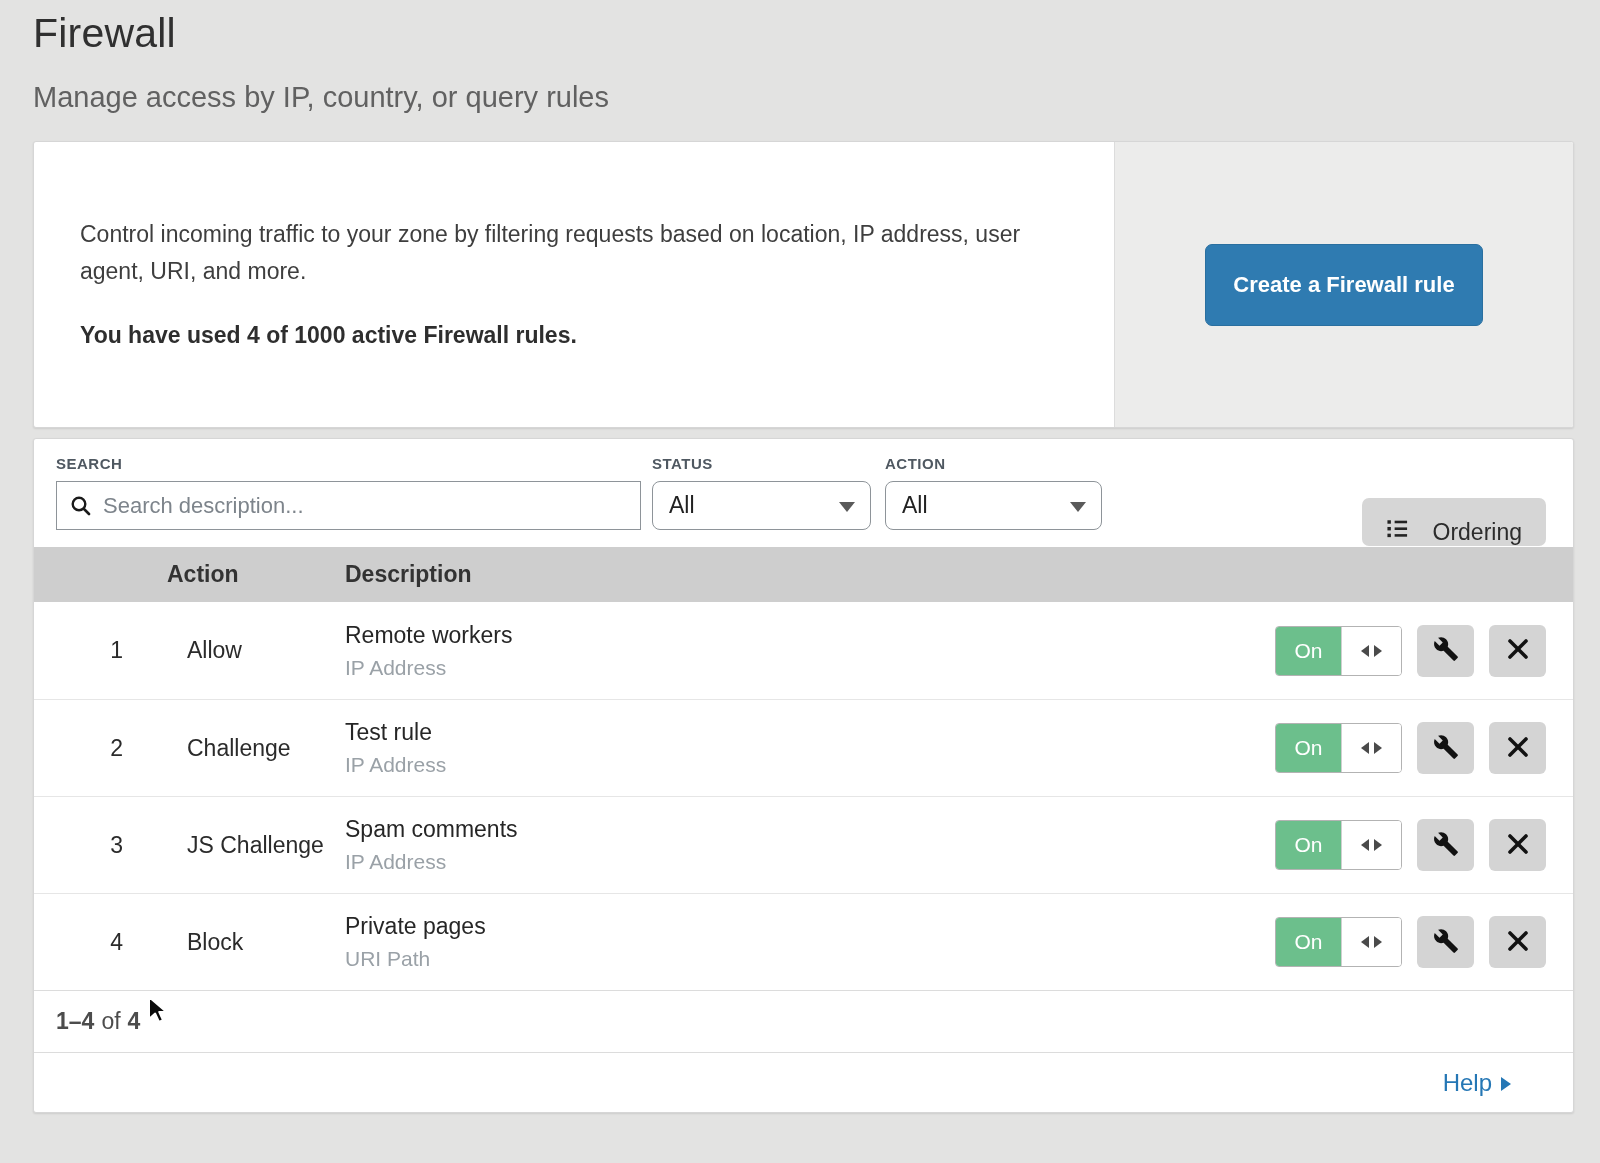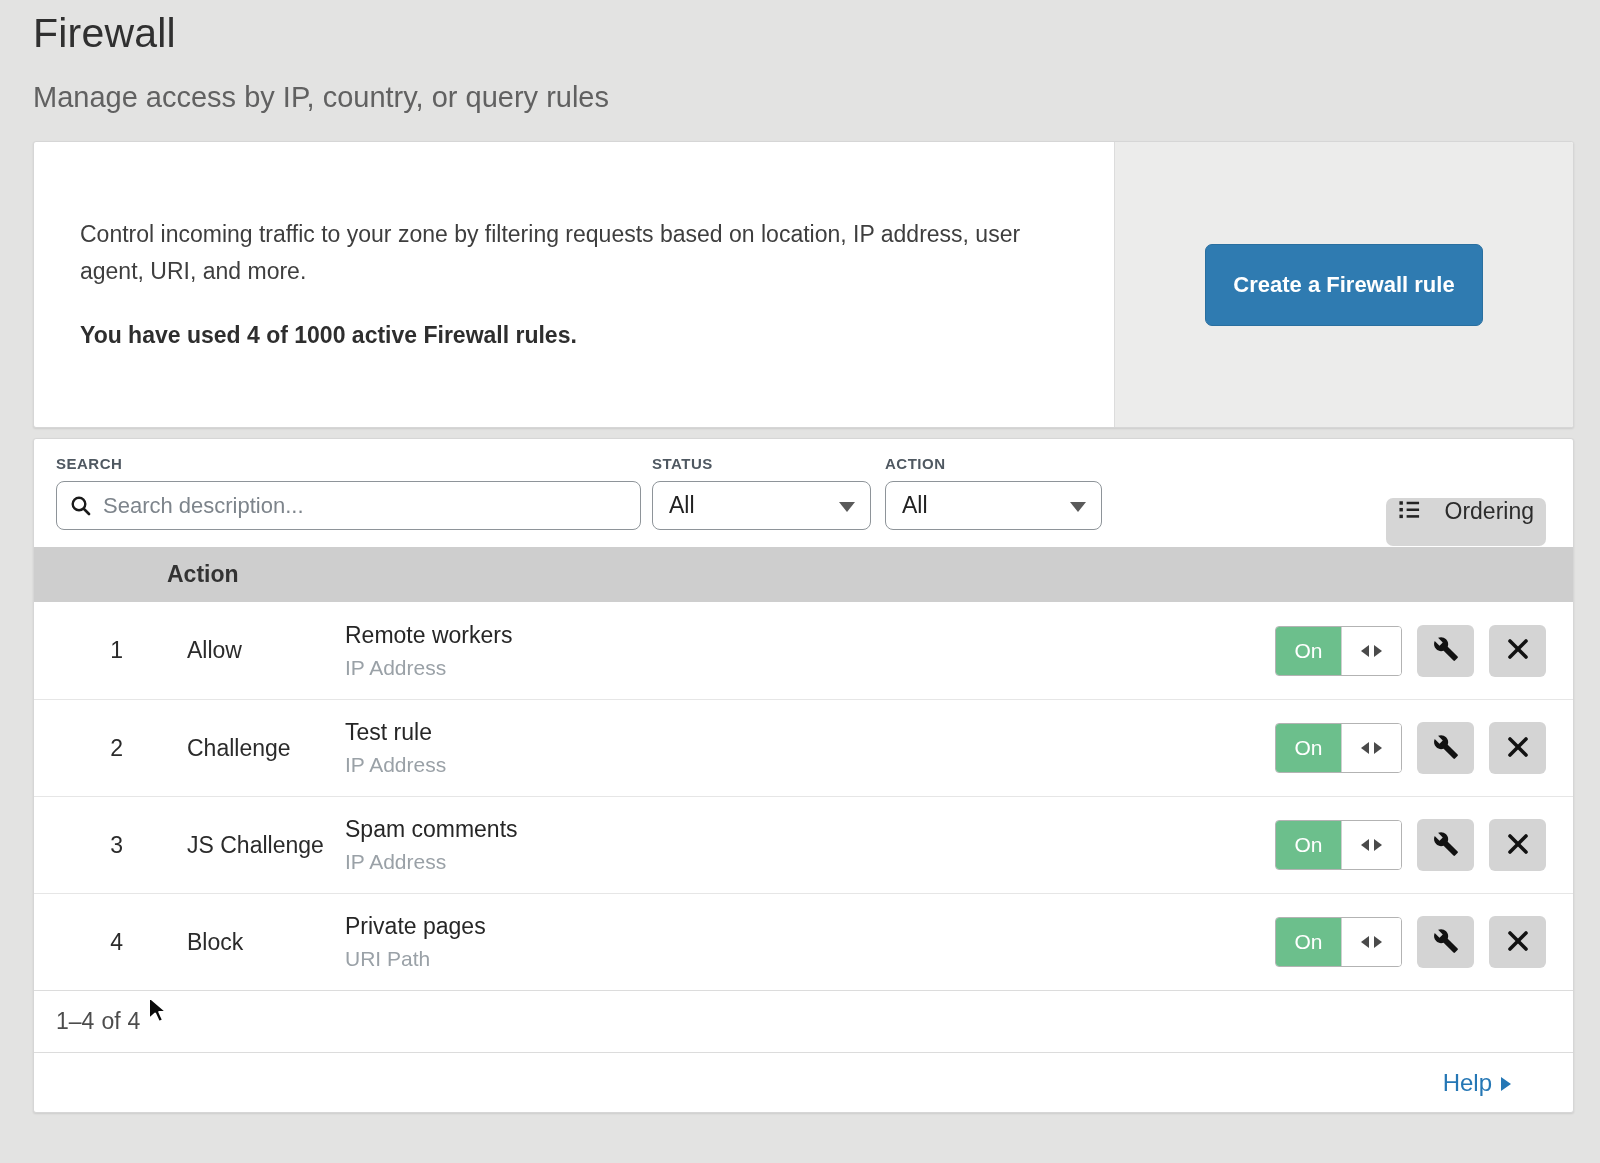--- a/index.html
+++ b/index.html
@@ -33,21 +33,21 @@
 
   
   .rules-card { margin-top:10px; overflow:hidden; }
 
   
   .filters { height:108px; padding:16px 27px 0 22px; display:flex; }
   .fgroup { display:flex; flex-direction:column; }
   .flabel { font-size:15px; font-weight:700; color:#4f5861; letter-spacing:0.5px; margin-bottom:9px; }
   .search-wrap { position:relative; width:585px; }
   .search-input {
-    width:100%; height:49px; border:1.5px solid #8e9499; border-radius:8px;
+    width:100%; height:49px; border:1.5px solid #8e9499; border-radius:0;
     font-size:22px; color:#333; padding:0 14px 0 46px; outline:none;
     font-family:inherit; background:#fff;
   }
   .search-input::placeholder { color:#7d848b; }
   .search-icon { position:absolute; left:13px; top:13px; }
   .select {
     position:relative; height:49px; border:1.5px solid #8e9499; border-radius:8px;
     background:#fff; font-size:23px; color:#222; line-height:46px; padding:0 40px 0 16px;
     cursor:pointer;
   }
@@ -55,22 +55,22 @@
   .sel-action { width:217px; }
   .caret {
     position:absolute; right:15px; top:20px; width:0; height:0;
     border-left:8px solid transparent; border-right:8px solid transparent;
     border-top:10px solid #5a5a5a;
   }
   .g-status { margin-left:11px; }
   .g-action { margin-left:14px; }
   .ordering-btn {
     margin-left:auto; align-self:flex-end; margin-bottom:1px;
-    height:48px; padding:0 12px; background:#d6d6d6; border:none; border-radius:7px;
-    font-size:23px; color:#2c2c2c; display:flex; align-items:flex-start; gap:24px; cursor:pointer;
+    height:48px; padding:0 24px; background:#d6d6d6; border:none; border-radius:7px;
+    font-size:23px; color:#2c2c2c; display:flex; align-items:flex-end; gap:24px; cursor:pointer;
     font-family:inherit;
   }
 
   
   .thead, .trow { display:grid; grid-template-columns:133px 178px 1fr 300px; align-items:center; }
   .thead { height:55px; background:#cecece; font-size:23px; font-weight:700; color:#333; }
   .trow { min-height:97px; background:#fff; }
   .trow + .trow { border-top:1px solid #e6e6e6; }
   .cell-num { text-align:right; padding-right:44px; font-size:23px; color:#2b2b2b; }
   .cell-action { font-size:23px; color:#2b2b2b;margin-left:20px; }
@@ -81,21 +81,21 @@
   .toggle { width:127px; height:50px; border:1px solid #b3b3b3; border-radius:4px; display:flex; overflow:hidden; background:#fff; cursor:pointer; }
   .toggle-on { width:65px; background:#6cbf8c; color:#fff; font-size:21px; display:flex; align-items:center; justify-content:center; }
   .toggle-knob { flex:1; background:#fff; border-left:1px solid #cfcfcf; display:flex; align-items:center; justify-content:center; gap:5px; }
   .tri-l { width:0; height:0; border-top:6px solid transparent; border-bottom:6px solid transparent; border-right:8px solid #4a4a4a; }
   .tri-r { width:0; height:0; border-top:6px solid transparent; border-bottom:6px solid transparent; border-left:8px solid #4a4a4a; }
 
   .icon-btn { width:57px; height:52px; background:#d4d4d4; border:none; border-radius:6px; display:flex; align-items:center; justify-content:center; cursor:pointer; }
 
   
   .pagination { height:62px; border-top:1px solid #dcdcdc; display:flex; align-items:center; padding-left:22px; font-size:23px; color:#4c4c4c; }
-  .pagination .b { font-weight:400; }
+  .pagination .b { font-weight:700; }
   .pagination .sep { font-weight:400; padding:0 7px; }
   .card-footer { height:60px; border-top:1px solid #dcdcdc; display:flex; align-items:center; justify-content:flex-end; padding-right:62px; }
   .help-link { font-size:24px; color:#2577b5; display:flex; align-items:center; gap:9px; text-decoration:none; cursor:pointer; }
   .help-arrow { width:0; height:0; border-top:7px solid transparent; border-bottom:7px solid transparent; border-left:10px solid #2577b5; margin-top:2px; }
 
   .cursor { position:absolute; left:146px; top:995px; pointer-events:none; }
 </style>
 </head>
 <body>
 
@@ -154,20 +154,21 @@
               <line x1="9" y1="19.2" x2="22" y2="19.2" stroke="#232323" stroke-width="2.7"></line>
             </svg>
         </span>
         <span>Ordering</span>
       </button>
     </div>
 
     <div class="thead">
       <div></div>
       <div>Action</div>
+      <div>Description</div>
       <div></div>
     </div>
 
     <div class="trow">
       <div class="cell-num">1</div>
       <div class="cell-action">Allow</div>
       <div class="cell-desc">
         <div class="desc-title">Remote workers</div>
         <div class="desc-sub">IP Address</div>
       </div>

